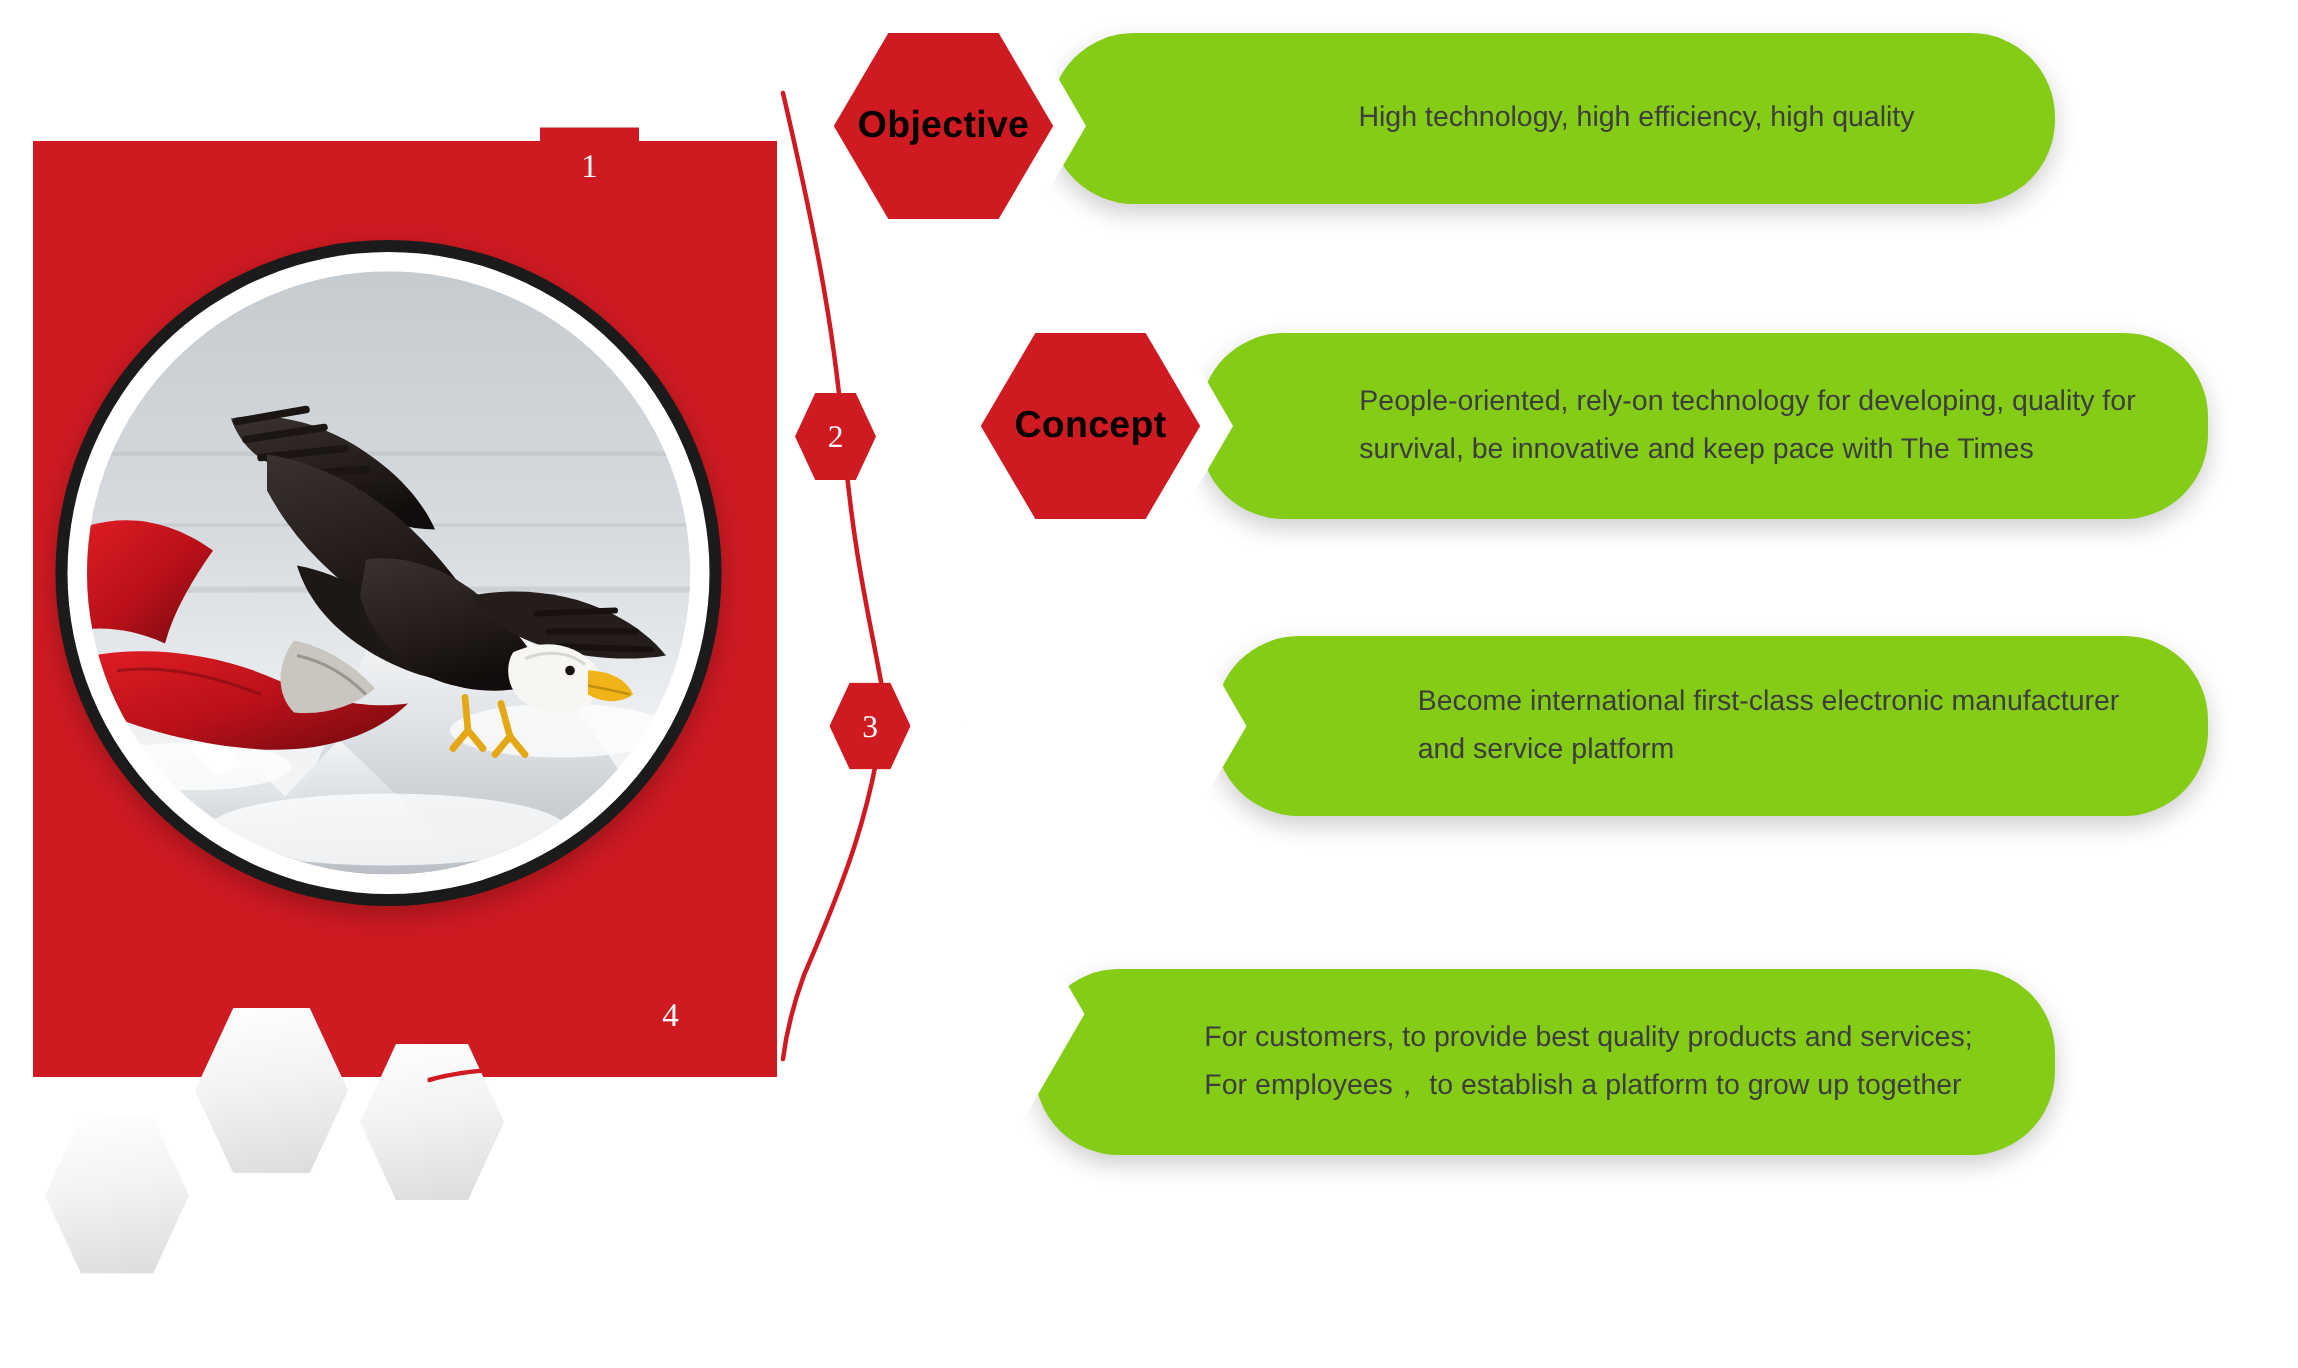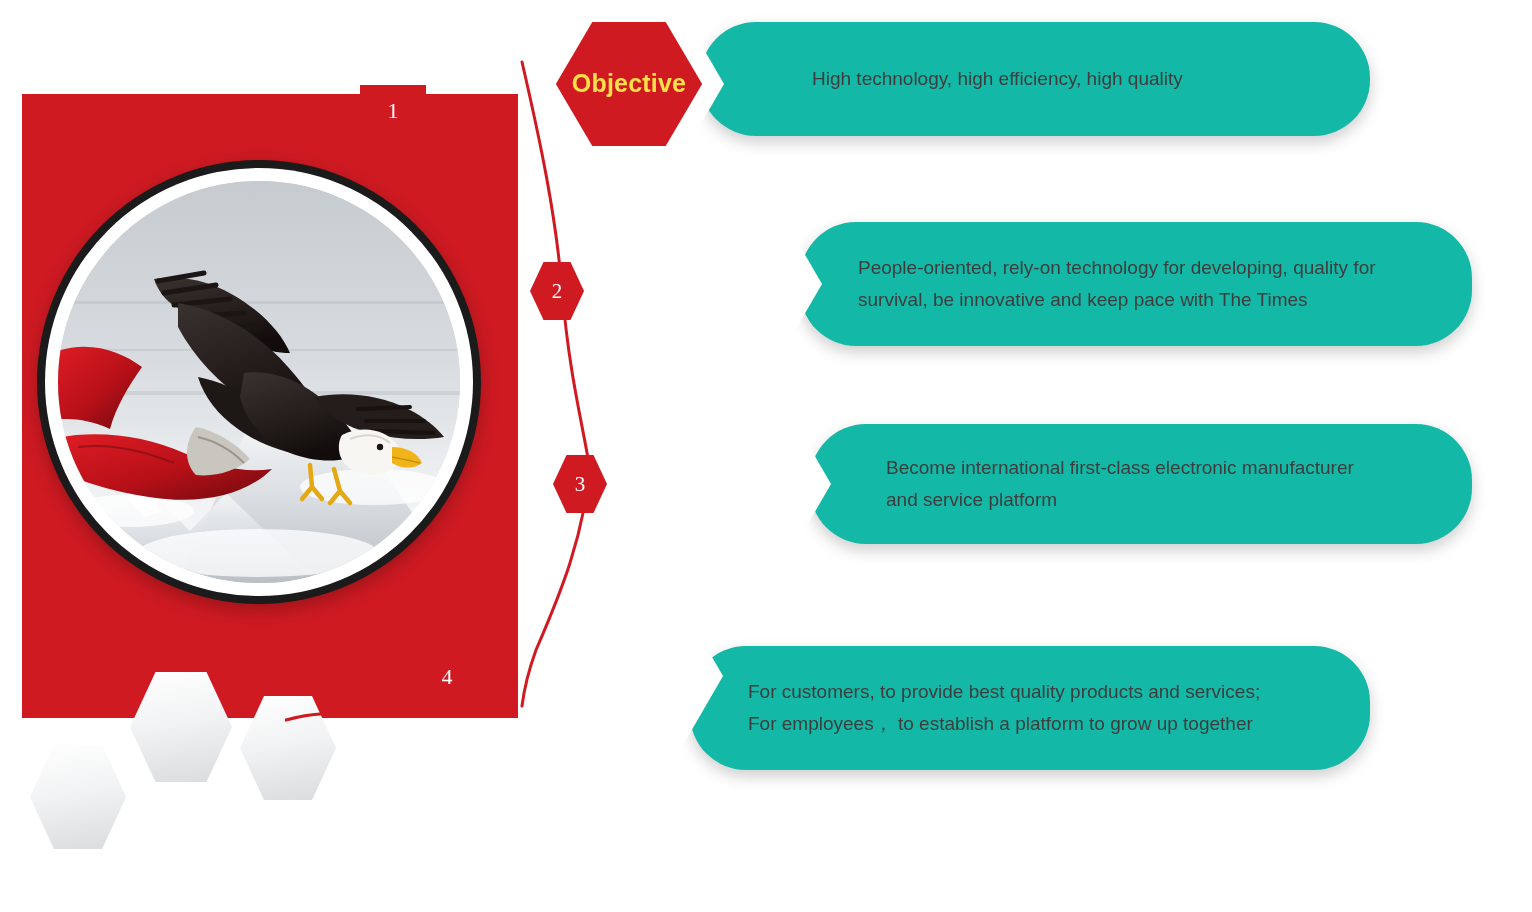--- a/index.html
+++ b/index.html
@@ -116,26 +116,27 @@
     align-items: center;
     justify-content: center;
   }
   .mh-2 { left: 530px; top: 262px; width: 54px; height: 58px; }
   .mh-3 { left: 553px; top: 455px; width: 54px; height: 58px; }
 
   
   .row { position: absolute; }
   .card {
     position: absolute;
-    background: #14b8a6;
+    background: #84cc16;
     border-radius: 56px;
     box-shadow: 0 6px 16px rgba(0,0,0,.20);
     display: flex;
     align-items: center;
     box-sizing: border-box;
+    justify-content: center;
   }
   .card-text {
     color: #3d3d3d;
     font-size: 19px;
     line-height: 32px;
     white-space: pre-line;
     font-family: "Liberation Sans", sans-serif;
     font-weight: 400;
   }
 
@@ -153,21 +154,21 @@
     position: absolute;
     left: 11.5%; top: 12%;
     width: 77%; height: 76%;
     background: #cf1a22;
     clip-path: polygon(25% 0%, 75% 0%, 100% 50%, 75% 100%, 25% 100%, 0% 50%);
     display: flex;
     align-items: center;
     justify-content: center;
   }
   .hex-label {
-    color: #fde047;
+    color: #000000;
     font-size: 25px;
     font-weight: 700;
     white-space: nowrap;
     letter-spacing: .2px;
   }
 </style>
 </head>
 <body>
 
 <div id="stage">
@@ -311,20 +312,23 @@
     </div>
   </div>
 
   <div class="row">
     <div class="card" style="left:800px; top:222px; width:672px; height:124px; padding-left:58px;">
       <div class="card-text">People-oriented, rely-on technology for developing, quality for
 survival, be innovative and keep pace with The Times</div>
     </div>
     <div class="hex-badge" style="left:632px; top:202px; width:190px; height:164px;">
       <div class="hex-outer"></div>
+      <div class="hex-inner">
+        <span class="hex-label">Concept</span>
+      </div>
     </div>
   </div>
 
   <div class="row">
     <div class="card" style="left:810px; top:424px; width:662px; height:120px; padding-left:76px;">
       <div class="card-text">Become international first-class electronic manufacturer
 and service platform</div>
     </div>
     <div class="hex-badge" style="left:641px; top:402px; width:190px; height:164px;">
       <div class="hex-outer"></div>

